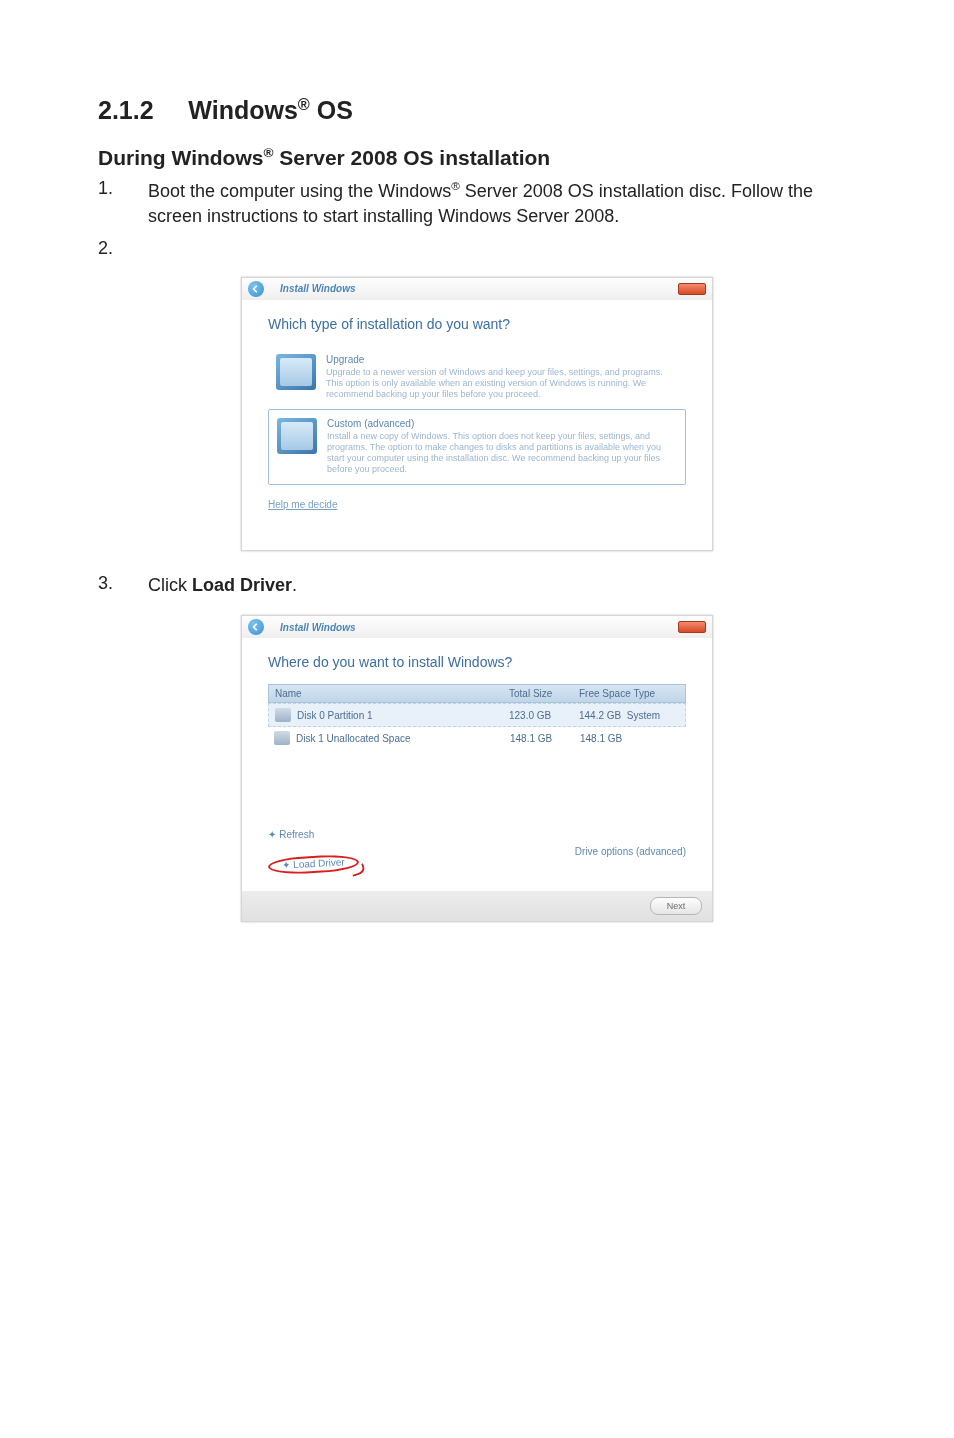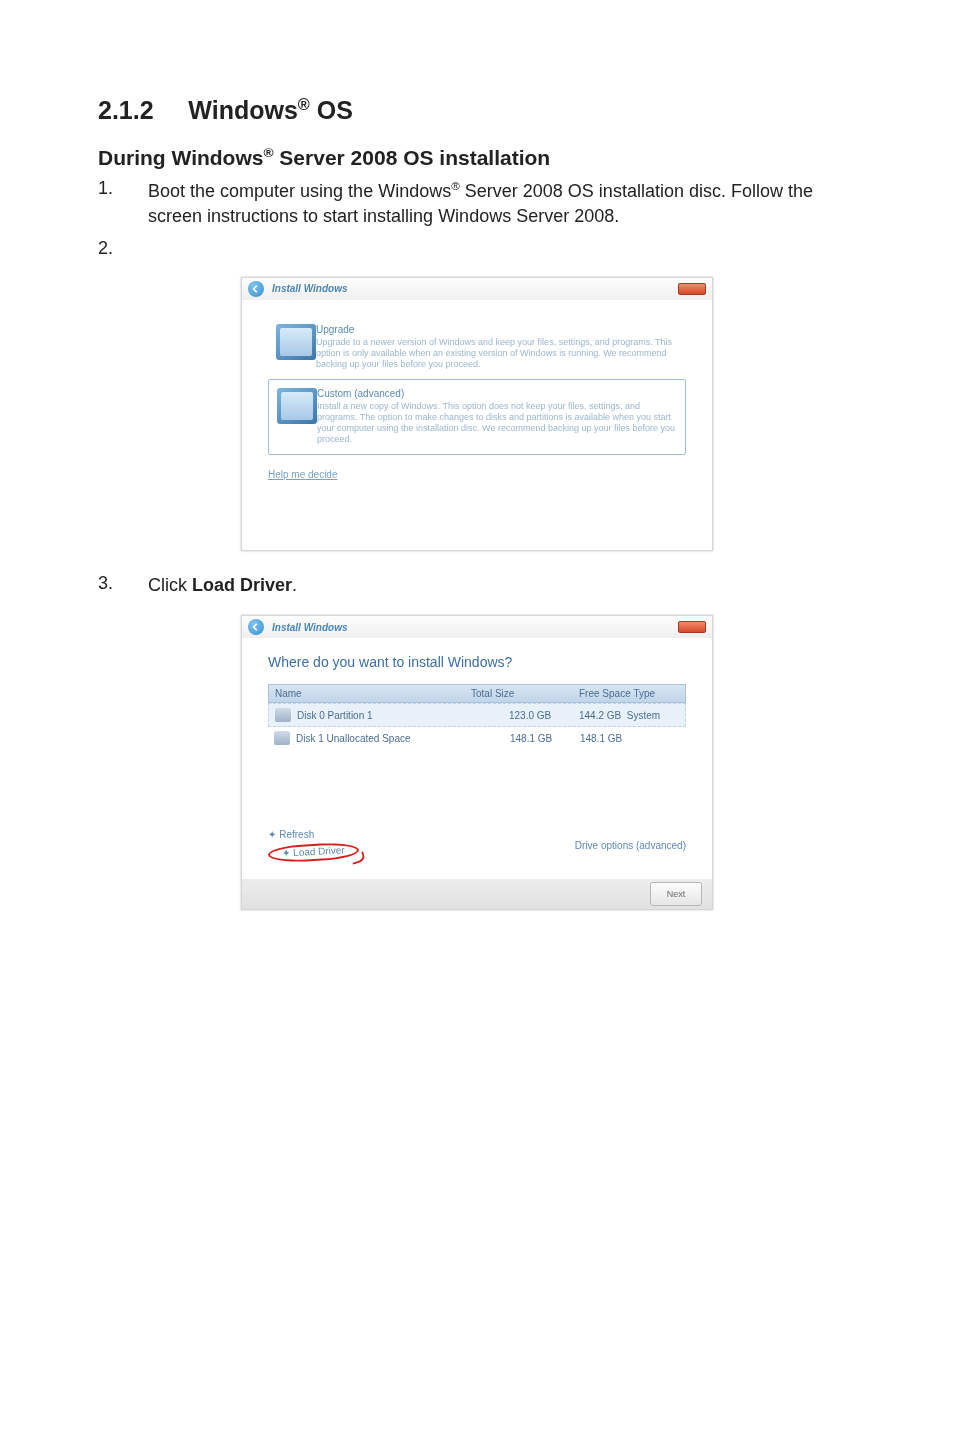--- a/index.html
+++ b/index.html
@@ -71,21 +71,21 @@
     box-shadow: 0 0 2px rgba(0,0,0,.25);
     font-size: 10px;
     filter: blur(0.3px);
   }
   .dlg-title {
     height: 22px;
     background: linear-gradient(#fefefe,#f0efef);
     display: flex;
     align-items: center;
     padding: 0 6px;
-    gap: 8px;
+    gap: 16px;
   }
   .back-arrow {
     width: 16px; height: 16px;
     border-radius: 50%;
     background: radial-gradient(circle at 35% 30%, #7cc3f0, #3b90cf);
     display: flex; align-items: center; justify-content: center;
     color: #fff;
     font-size: 11px;
   }
   .dlg-caption {
@@ -108,20 +108,21 @@
     min-height: 250px;
   }
   .dlg-body.short { min-height: 230px; }
   .dlg-prompt {
     color: #3d6fa3;
     font-size: 14px;
     margin: 0 0 14px 0;
   }
   .choice {
     display: flex;
+    gap: 10px;
     padding: 8px 8px;
     margin: 0;
     align-items: flex-start;
   }
   .choice.selected {
     border: 1px solid #9fbfe0;
     border-radius: 2px;
   }
   .cicon {
     flex: 0 0 40px;
@@ -149,21 +150,20 @@
   }
   
   .disk-head {
     display: grid;
     grid-template-columns: 1fr 70px 100px;
     font-size: 10px;
     color:#4b6d92;
     background: linear-gradient(#d7e5f2,#c1d5e8);
     border: 1px solid #aac2db;
     padding: 3px 6px;
-    gap: 38px;
   }
   .disk-row {
     display: grid;
     grid-template-columns: 22px 1fr 70px 100px;
     font-size: 10px;
     color:#4b6d92;
     padding: 4px 6px;
     align-items: center;
   }
   .disk-row.sel { background:#e8f1fa; border: 1px dashed #bcd3ea; }
@@ -173,21 +173,21 @@
     border-radius:2px;
   }
   .disk-area { min-height:70px; }
   .drv-bar {
     display:flex;
     justify-content:space-between;
     align-items:center;
     font-size:10px;
     margin-top:10px;
   }
-  .drv-left { display:flex; flex-direction:column; gap:4px; }
+  .drv-left { display:flex; flex-direction:column; gap:16px; }
   .drv-link { color:#5f88b3; }
   .drv-adv  { color:#5f88b3; }
   .red-ring {
     border: 2px solid #d62020;
     border-radius: 50% / 60%;
     padding: 0 12px 2px 12px;
     display:inline-block;
     transform: rotate(-3deg);
   }
   .ring-wrap { position: relative; display: inline-block; }
@@ -202,24 +202,24 @@
   }
   .dlg-footer {
     height: 30px;
     background: linear-gradient(#ececec,#e2e1e1);
     display:flex;
     justify-content:flex-end;
     align-items:center;
     padding: 0 10px;
   }
   .next-btn {
-    width: 52px; height: 24px;
+    width: 52px; height: 18px;
     background: linear-gradient(#fdfdfd,#e6e6e6);
     border:1px solid #b7b6b5;
-    border-radius:3px;
+    border-radius:8px;
     font-size:9px;
     color:#6d6c6b;
     display:flex;align-items:center;justify-content:center;
   }
   
   .pgfoot {
     position: absolute;
     bottom: 48px;
     left: 98px;
     right: 98px;
@@ -259,20 +259,21 @@
       <div class="dlg-title">
         <div class="back-arrow">
           <svg viewBox="0 0 10 10" width="8" height="8">
               <path d="M6 1 L2 5 L6 9" stroke="#fff" stroke-width="2" fill="none"></path>
             </svg>
         </div>
         <span class="dlg-caption">Install Windows</span>
         <div class="dlg-close"></div>
       </div>
       <div class="dlg-body">
+        <div class="dlg-prompt">Which type of installation do you want?</div>
 
         <div class="choice">
           <div class="cicon"></div>
           <div class="ctext">
             <div class="ctitle">Upgrade</div>
             <div class="cdesc">Upgrade to a newer version of Windows and keep your files, settings, and programs. This option is only available when an existing version of Windows is running. We recommend backing up your files before you proceed.</div>
           </div>
         </div>
 
         <div class="choice selected">

